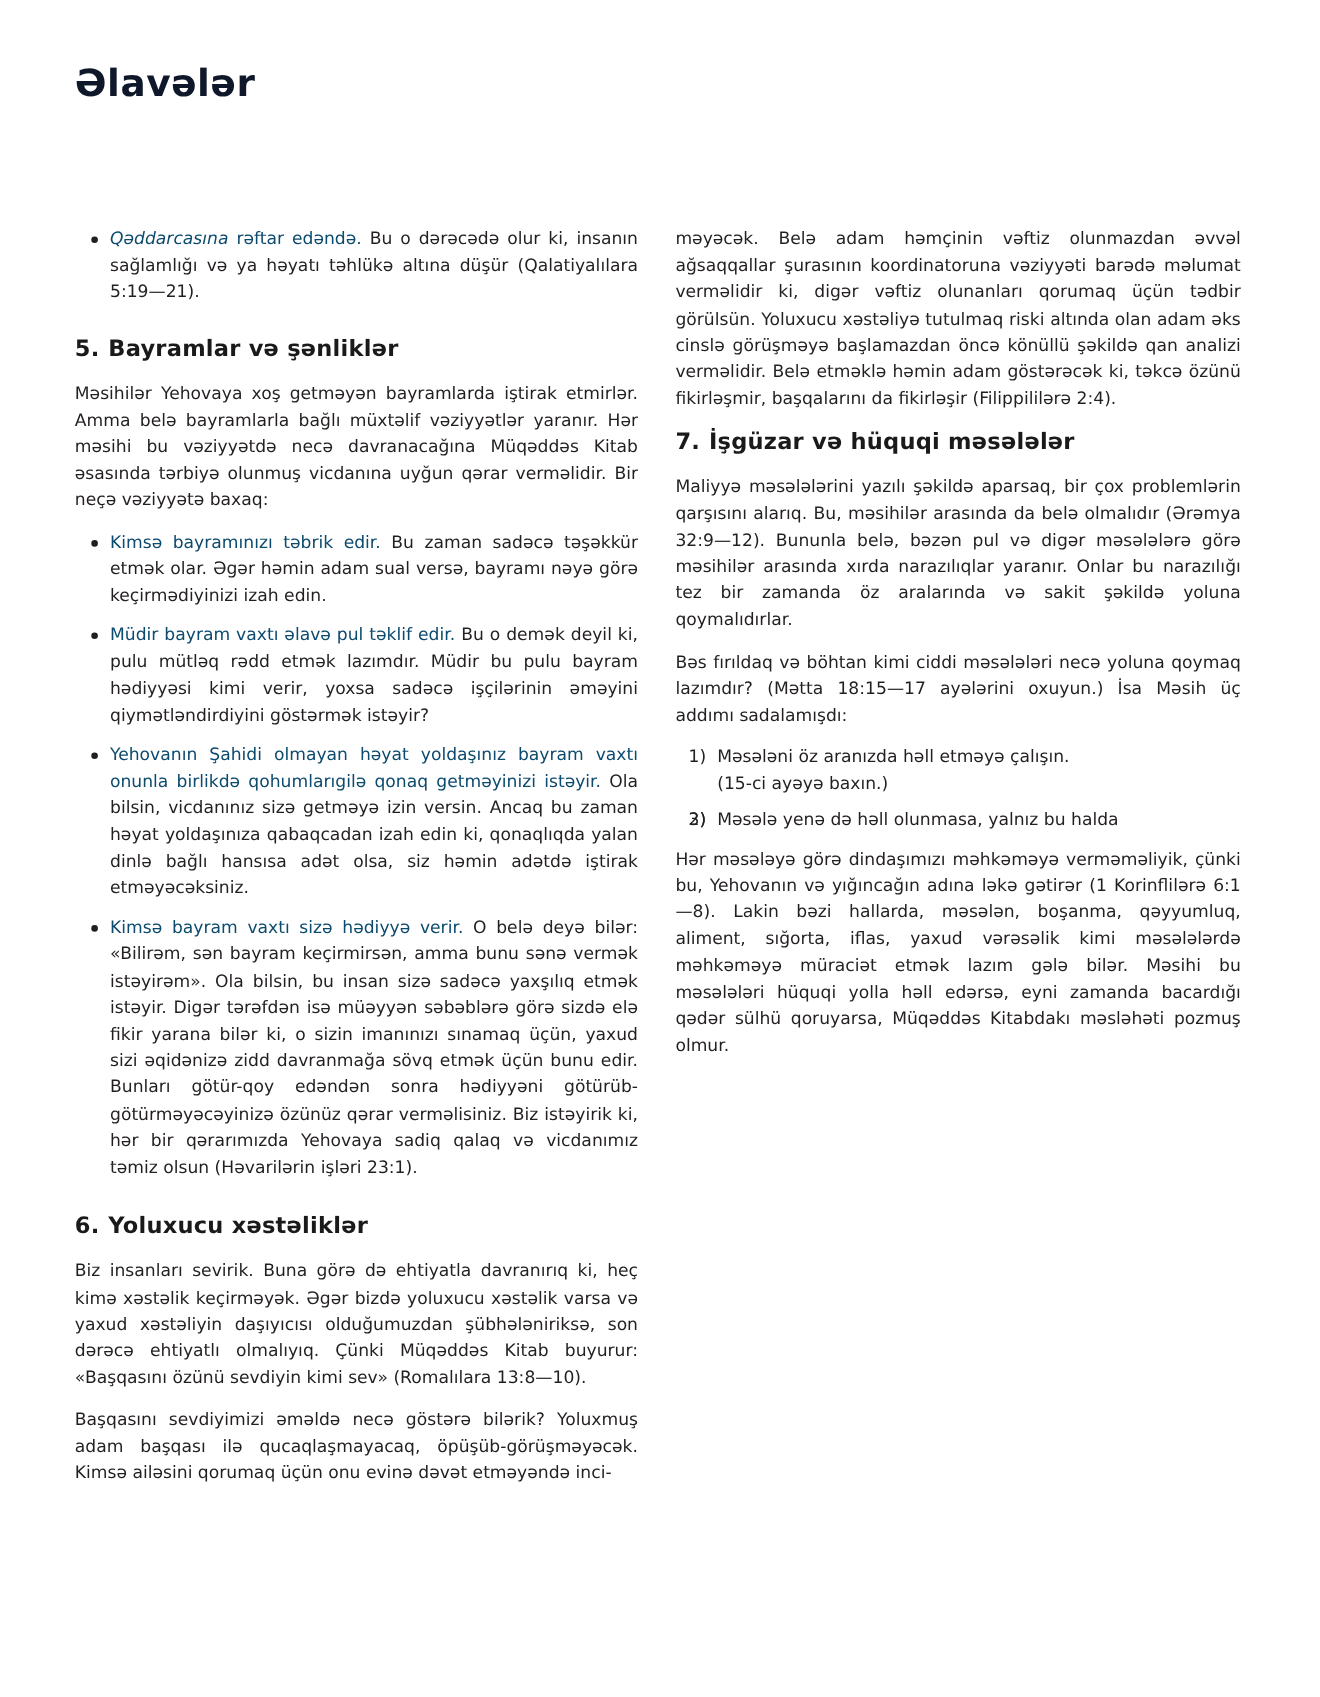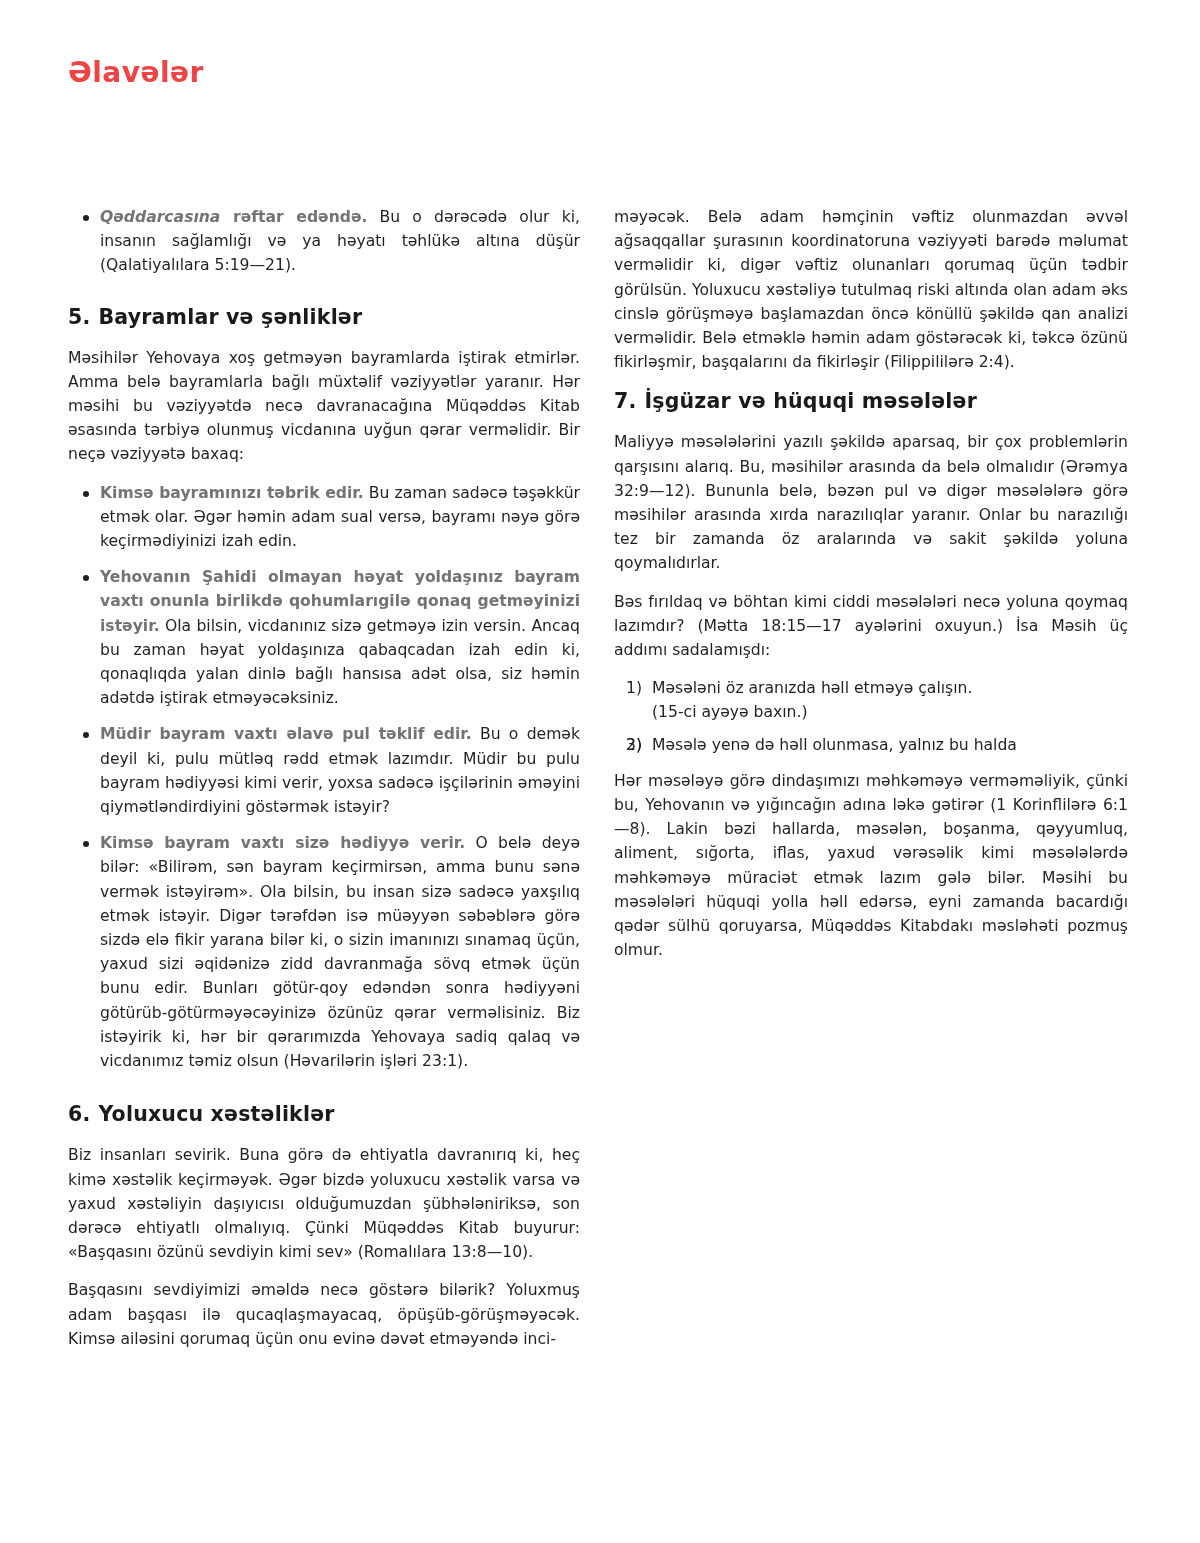--- a/index.html
+++ b/index.html
@@ -4,22 +4,22 @@
 <style>
   html, body { margin: 0; padding: 0; background: #ffffff; }
   body {
     width: 1200px; height: 1543px; position: relative; overflow: hidden;
     font-family: "DejaVu Sans", "Liberation Sans", sans-serif;
     color: #231f20;
   }
   .running-head {
     position: absolute; left: 68px; top: 56px;
     font-family: "DejaVu Sans", sans-serif;
-    font-weight: bold; font-size: 28px; letter-spacing: 0.5px;
-    color: #ef4444;
+    font-weight: bold; font-size: 34px; letter-spacing: 0.5px;
+    color: #0f172a;
   }
   .col {
     position: absolute; top: 205px;
     font-size: 15.6px; line-height: 24.2px; text-align: justify;
     hyphens: manual;
   }
   .col-left { left: 68px; width: 512px; }
   .col-right { left: 614px; width: 514px; top: 205px; }
   p { margin: 0 0 14px 0; }
   h2 {
@@ -28,21 +28,21 @@
   }
   h2 .num { margin-right: 8px; }
   ul.bullets { list-style: none; margin: 0 0 14px 0; padding: 0; }
   ul.bullets li {
     position: relative; padding-left: 32px; margin-bottom: 12px;
   }
   ul.bullets li::before {
     content: ""; position: absolute; left: 15px; top: 10px;
     width: 6px; height: 6px; border-radius: 50%; background: #231f20;
   }
-  .lead { font-weight: bold; color: #737373; }
+  .lead { font-weight: normal; color: #0c4a6e; }
   .lead i { font-style: italic; }
   ol.steps { list-style: none; margin: 0 0 12px 0; padding: 0; text-align: left; }
   ol.steps li { position: relative; padding-left: 38px; margin-bottom: 8px; }
   ol.steps li .n { position: absolute; left: 12px; top: 0; }
   ol.steps li span.line { display: block; }
 </style>
 </head>
 <body>
 
 <div class="running-head">Əlavələr</div>
@@ -53,22 +53,22 @@
       <span class="lead"><i>Qəddarcasına</i><span> rəftar edəndə.</span></span><span> Bu o dərəcədə olur ki, insanın sağlamlığı və ya həyatı təhlükə altına düşür (Qalatiyalılara 5:19—21).</span>
     </li>
   </ul>
 
   <h2 style="margin-top:26px;">
     <span class="num">5.</span><span>Bayramlar və şənliklər</span>
   </h2>
   <p>Məsihilər Yehovaya xoş getməyən bayramlarda iştirak etmirlər. Amma belə bayramlarla bağlı müxtəlif vəziyyətlər yaranır. Hər məsihi bu vəziyyətdə necə davranacağına Müqəddəs Kitab əsasında tərbiyə olunmuş vicdanına uyğun qərar verməlidir. Bir neçə vəziyyətə baxaq:</p>
   <ul class="bullets">
     <li><span class="lead">Kimsə bayramınızı təbrik edir.</span><span> Bu zaman sadəcə təşəkkür etmək olar. Əgər həmin adam sual versə, bayramı nəyə görə keçirmədiyinizi izah edin.</span></li>
+    <li><span class="lead">Müdir bayram vaxtı əlavə pul təklif edir.</span><span> Bu o demək deyil ki, pulu mütləq rədd etmək lazımdır. Müdir bu pulu bayram hədiyyəsi kimi verir, yoxsa sadəcə işçilərinin əməyini qiymətləndirdiyini göstərmək istəyir?</span></li>
     <li><span class="lead">Yehovanın Şahidi olmayan həyat yoldaşınız bayram vaxtı onunla birlikdə qohumlarıgilə qonaq getməyinizi istəyir.</span><span> Ola bilsin, vicdanınız sizə getməyə izin versin. Ancaq bu zaman həyat yoldaşınıza qabaqcadan izah edin ki, qonaqlıqda yalan dinlə bağlı hansısa adət olsa, siz həmin adətdə iştirak etməyəcəksiniz.</span></li>
-    <li><span class="lead">Müdir bayram vaxtı əlavə pul təklif edir.</span><span> Bu o demək deyil ki, pulu mütləq rədd etmək lazımdır. Müdir bu pulu bayram hədiyyəsi kimi verir, yoxsa sadəcə işçilərinin əməyini qiymətləndirdiyini göstərmək istəyir?</span></li>
     <li><span class="lead">Kimsə bayram vaxtı sizə hədiyyə verir.</span><span> O belə deyə bilər: «Bilirəm, sən bayram keçirmirsən, amma bunu sənə vermək istəyirəm». Ola bilsin, bu insan sizə sadəcə yaxşılıq etmək istəyir. Digər tərəfdən isə müəyyən səbəblərə görə sizdə elə fikir yarana bilər ki, o sizin imanınızı sınamaq üçün, yaxud sizi əqidənizə zidd davranmağa sövq etmək üçün bunu edir. Bunları götür-qoy edəndən sonra hədiyyəni götürüb-götürməyəcəyinizə özünüz qərar verməlisiniz. Biz istəyirik ki, hər bir qərarımızda Yehovaya sadiq qalaq və vicdanımız təmiz olsun (Həvarilərin işləri 23:1).</span></li>
   </ul>
 
   <h2 style="margin-top:28px;">
     <span class="num">6.</span><span>Yoluxucu xəstəliklər</span>
   </h2>
   <p>Biz insanları sevirik. Buna görə də ehtiyatla davranırıq ki, heç kimə xəstəlik keçirməyək. Əgər bizdə yoluxucu xəstəlik varsa və yaxud xəstəliyin daşıyıcısı olduğumuzdan şübhələniriksə, son dərəcə ehtiyatlı olmalıyıq. Çünki Müqəddəs Kitab buyurur: «Başqasını özünü sevdiyin kimi sev» (Romalılara 13:8—10).</p>
   <p>Başqasını sevdiyimizi əməldə necə göstərə bilərik? Yoluxmuş adam başqası ilə qucaqlaşmayacaq, öpüşüb-görüşməyəcək. Kimsə ailəsini qorumaq üçün onu evinə dəvət etməyəndə inci-</p>
 </div>
 

